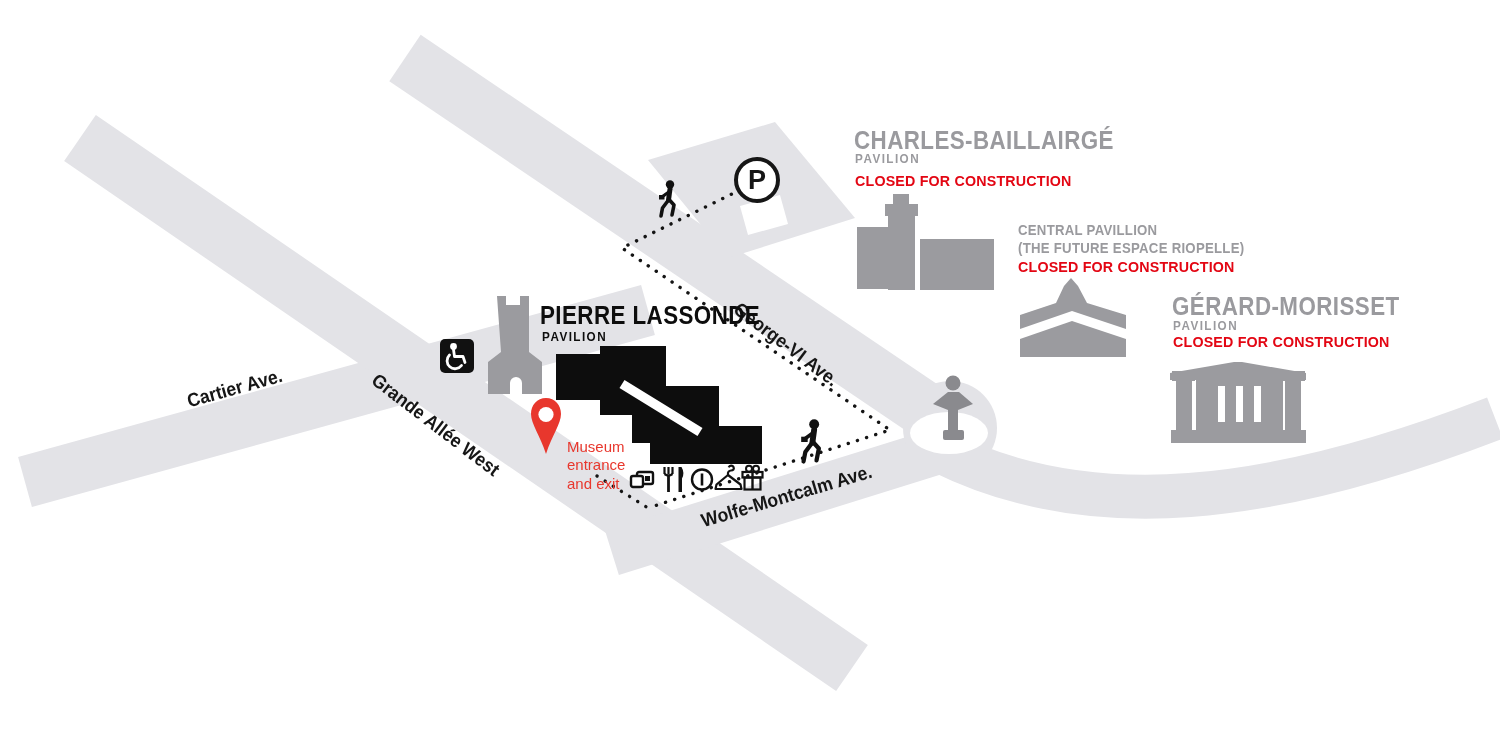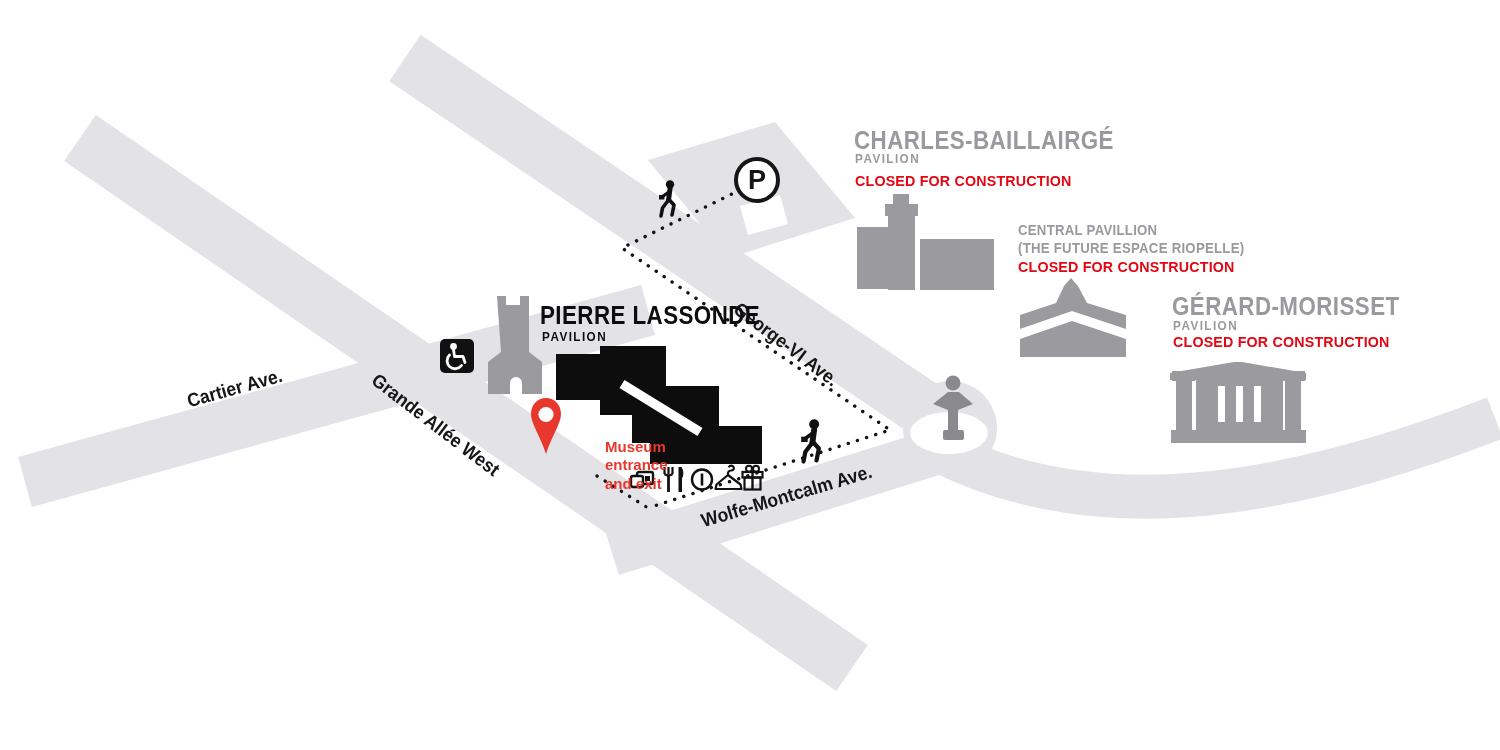--- a/index.html
+++ b/index.html
@@ -7,21 +7,21 @@
          font-family:"Liberation Sans",sans-serif;}
   #baseSvg{position:absolute;left:0;top:0;}
   .lbl{position:absolute;white-space:nowrap;line-height:1.05;}
   .pav-name{font-size:26px;font-weight:bold;letter-spacing:.5px;transform:scaleX(.86);transform-origin:0 0;}
   .pav-type{font-size:13px;font-weight:bold;letter-spacing:1.6px;transform:scaleX(.9);transform-origin:0 0;}
   .pav-closed{font-size:15.5px;font-weight:bold;letter-spacing:.2px;transform:scaleX(.92);transform-origin:0 0;color:#e30613;}
   .gray{color:#9a9a9e;}
   .black{color:#0d0d0d;}
   .street{font-size:19px;font-weight:bold;color:#161616;transform-origin:0 0;}
   .central-line{font-size:15px;font-weight:bold;letter-spacing:.3px;transform:scaleX(.88);transform-origin:0 0;}
-  #entrance-text{font-size:15px;font-weight:bold;color:#e8372d;line-height:1.22;margin-left:38px;}
+  #entrance-text{font-size:15px;font-weight:normal;color:#e8372d;line-height:1.22;}
   #parking-badge{position:absolute;left:734px;top:157px;width:38px;height:38px;border:4px solid #161616;
       border-radius:50%;background:#ffffff;text-align:center;line-height:38px;
       font-size:27px;font-weight:bold;color:#161616;}
 </style>
 </head>
 <body>
 
 <div id="stage">
 
   <svg id="baseSvg" width="1500" height="750" viewBox="0 0 1500 750">

